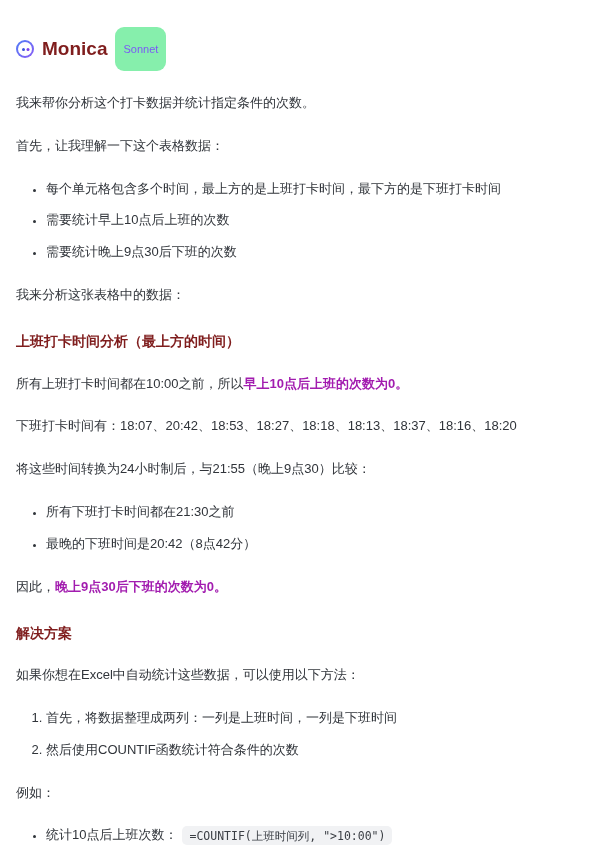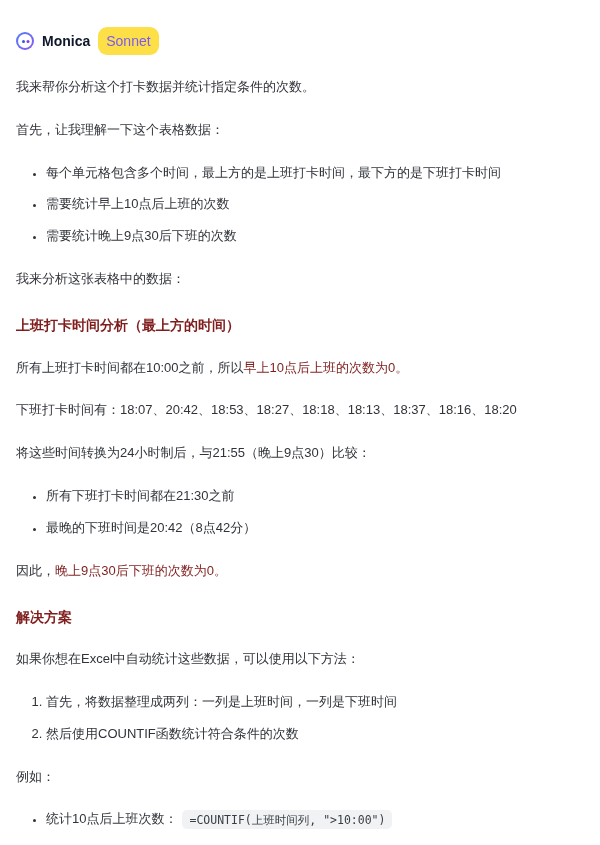--- a/index.html
+++ b/index.html
@@ -19,37 +19,37 @@
   }
   .avatar::before {
     content: ""; position: absolute; inset: 2px;
     background: #ffffff; border-radius: 50%;
   }
   .avatar::after {
     content: ""; position: absolute; width: 3px; height: 3px; border-radius: 50%;
     background: #3b52dd; top: 7.5px; left: 5.5px;
     box-shadow: 4.5px 0 0 #7c3ef0;
   }
-  .assistant-name { font-size: 14px; font-weight: 700; color: #0f172a; }
+  .assistant-name { font-size: 19px; font-weight: 700; color: #7f1d1d; }
   .model-badge {
-    font-size: 14px; color: #7a5af5; background: #fde047;
-    padding: 6px 8px; border-radius: 9px; font-weight: 500;
+    font-size: 11px; color: #7a5af5; background: #86efac;
+    padding: 16px 8px; border-radius: 9px; font-weight: 500;
     cursor: pointer;
   }
 
   .msg-body { font-size: 13px; line-height: 1.68; }
   .msg-body p { margin: 21px 0; }
   .msg-body h2 {
     font-size: 14px; font-weight: 700; color: #7f1d1d;
     margin: 26px 0 15px 0; line-height: 1.4;
   }
   .msg-body ul, .msg-body ol { margin: 15px 0; padding-left: 30px; }
   .msg-body li { margin: 10px 0; }
   .msg-body ul li::marker { font-size: 0.85em; color: #30343a; }
-  strong { font-weight: 400; color: #7f1d1d; }
+  strong { font-weight: 700; color: #a21caf; }
   code {
     font-family: "DejaVu Sans Mono", "Liberation Mono", monospace;
     font-size: 11.5px; background: #f1f2f4; color: #3a3e44;
     padding: 2.5px 7px; border-radius: 5px; margin-left: 5px;
     white-space: nowrap;
   }
 </style>
 </head>
 <body>
 

